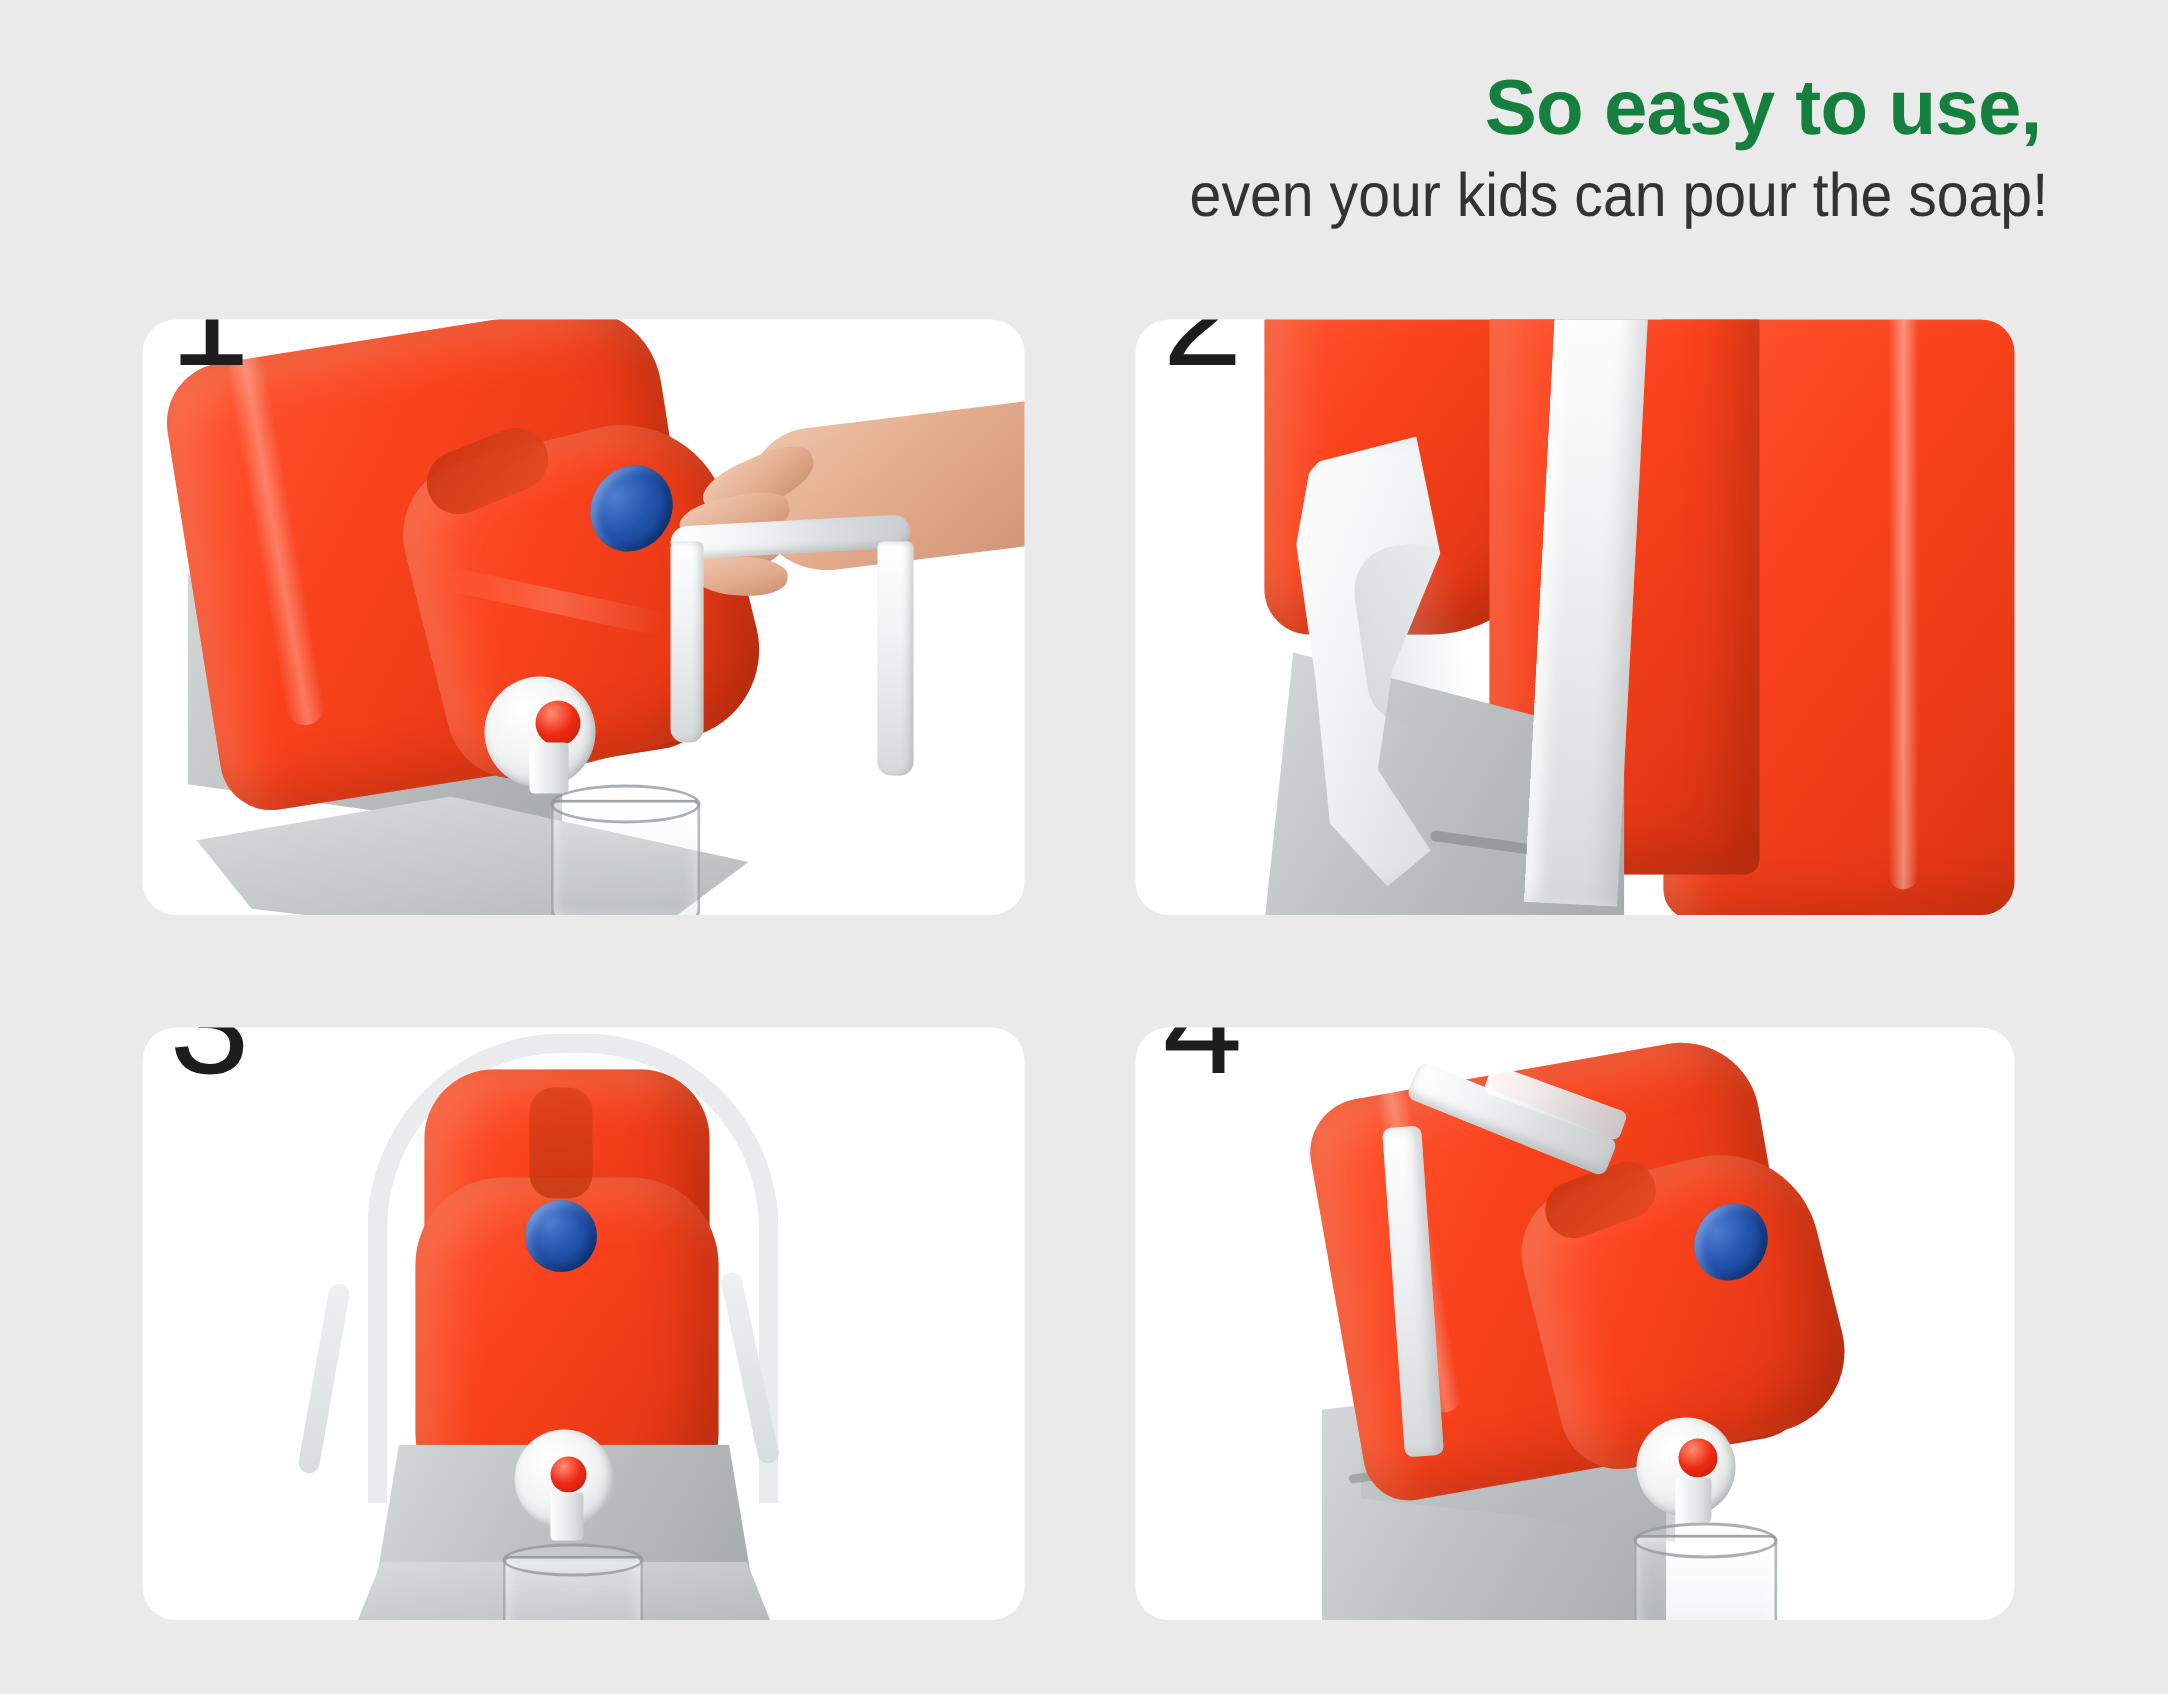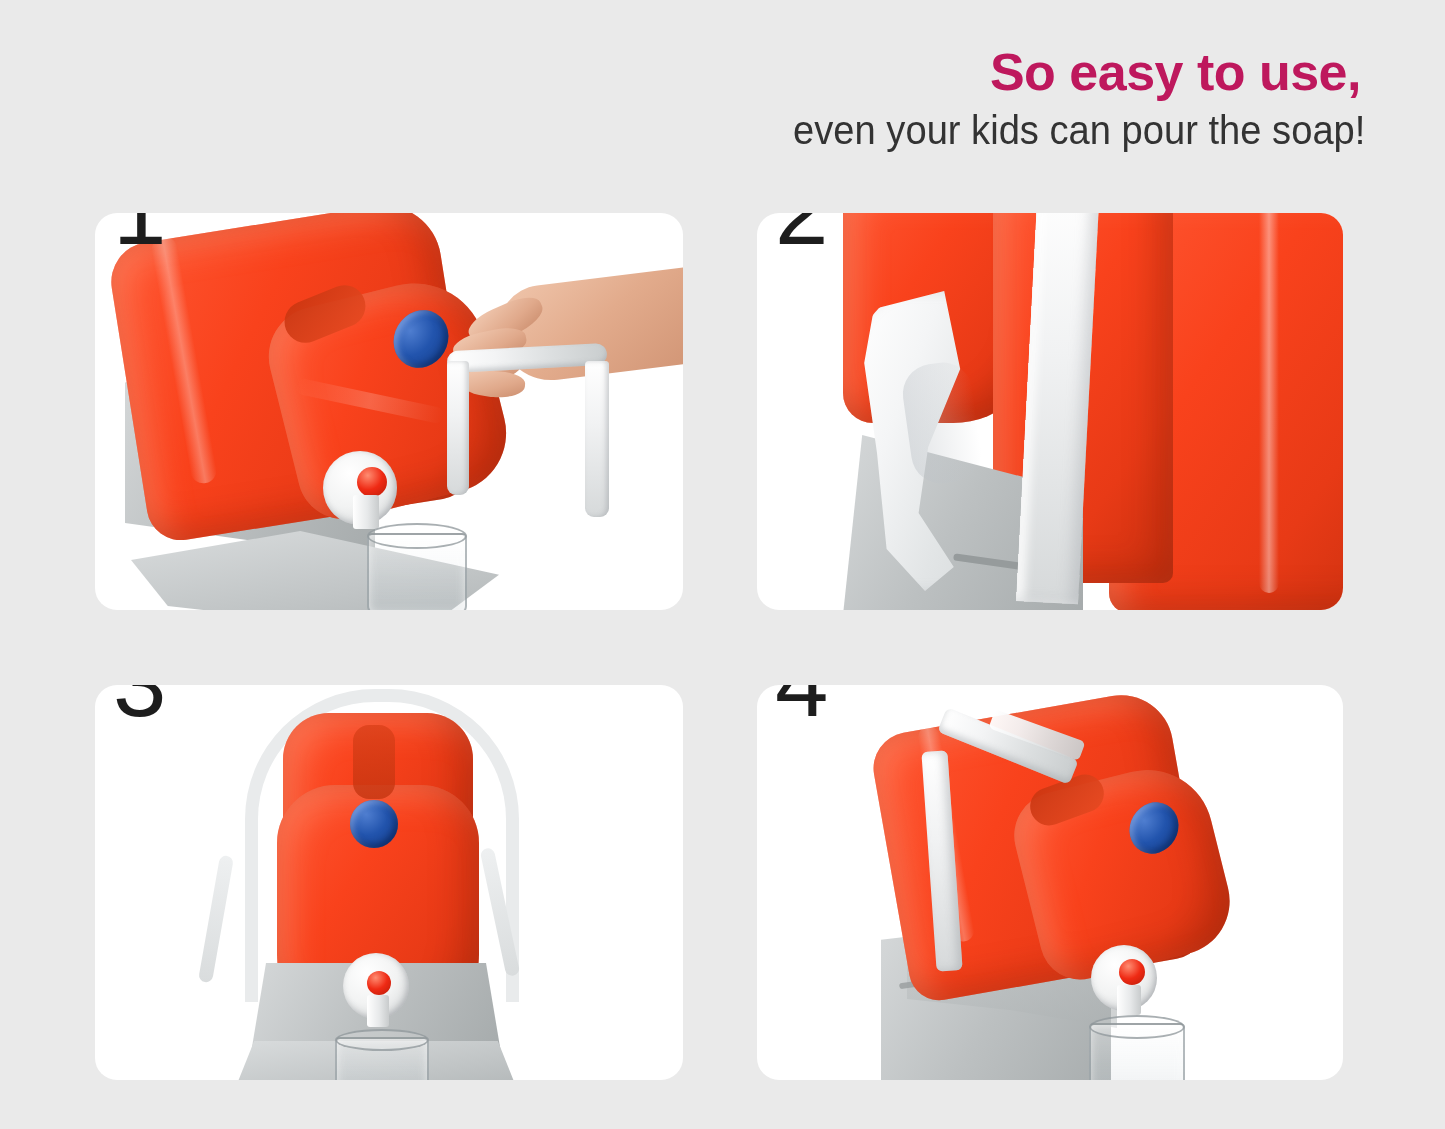--- a/index.html
+++ b/index.html
@@ -10,21 +10,21 @@
     overflow:hidden;
     position:relative;
   }
 
   
   #header{
     position:absolute;left:0;top:0;width:1445px;height:175px;
   }
   #headline{
     position:absolute;right:84px;top:46px;
-    font-size:52px;font-weight:bold;color:#be185d;
+    font-size:52px;font-weight:bold;color:#15803d;
     letter-spacing:-0.5px;line-height:1;
     text-align:right;white-space:nowrap;
   }
   #subheadline{
     position:absolute;right:80px;top:110px;
     font-size:41px;font-weight:300;color:#333333;
     line-height:1;text-align:right;white-space:nowrap;
     transform:scaleX(0.93);transform-origin:right center;
   }
 

